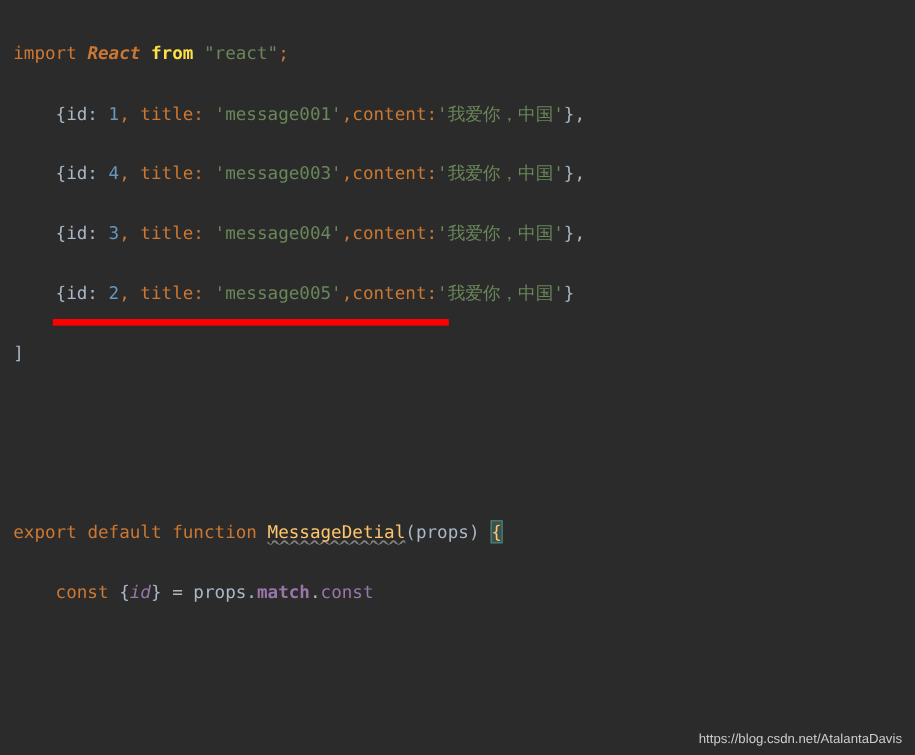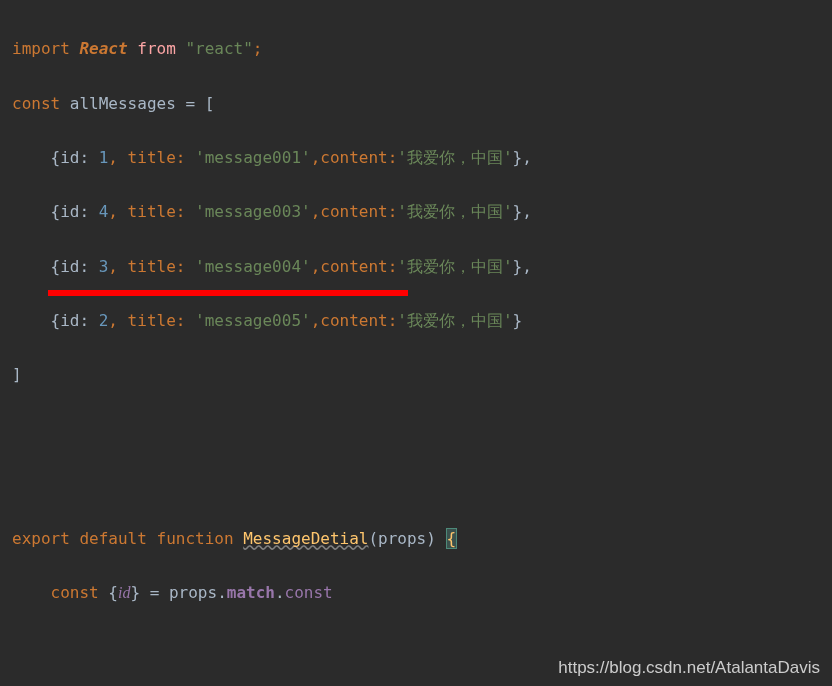--- a/index.html
+++ b/index.html
@@ -20,22 +20,22 @@
     }
     .line {
       padding-left: 12px;
       position: relative;
     }
     .kw-import { color: #cc7832; }
     .kw-const { color: #cc7832; }
     .kw-export { color: #cc7832; }
     .kw-default { color: #cc7832; margin-top: 28px; }
     .kw-function { color: #cc7832; }
-    .kw-from { color: #fca5a5; }
-    .italic { font-style: italic; font-family: Liberation Serif, serif; }
+    .kw-from { color: #fde047; font-weight: bold; }
+    .italic { font-style: italic; }
     .bold { font-weight: bold; }
     .identifier { color: #a9b7c6; }
     .react { color: #cc7832; font-weight: bold; font-style: italic; }
     .string { color: #6a8759; }
     .number { color: #6897bb; }
     .property { color: #9876aa; }
     .func-name { color: #ffc66d; }
     .brace-yellow { color: #ffc66d; }
     .punct { color: #cc7832; }
     .comment { color: #808080; }
@@ -51,33 +51,32 @@
       height: 6px;
       background: #ff0000;
       z-index: 10;
     }
     .watermark {
       position: absolute;
       right: 12px;
       bottom: 8px;
       color: #ccc;
       font-family: Arial, sans-serif;
-      font-size: 17px;
+      font-size: 12px;
     }
     .brace-match {
       background: #3b514d;
       border: 1px solid #4d8a7a;
     }
   </style>
 </head>
 <body>
 
 <div class="code-container">
 <div class="line"><span class="kw-import">import</span> <span class="react">React</span> <span class="kw-from">from</span> <span class="string">"react"</span><span class="punct">;</span></div>
-<div class="line"><span class="kw-const">const</span> <span class="identifier">allMessages</span><span class="identifier"> = [</span></div>
 <div class="line"><span class="identifier">    {id: </span><span class="number">1</span><span class="punct">, title: </span><span class="string">'message001'</span><span class="punct">,content:</span><span class="string">'我爱你，中国'</span><span class="identifier">},</span></div>
 <div class="line"><span class="identifier">    {id: </span><span class="number">4</span><span class="punct">, title: </span><span class="string">'message003'</span><span class="punct">,content:</span><span class="string">'我爱你，中国'</span><span class="identifier">},</span></div>
 <div class="line"><span class="identifier">    {id: </span><span class="number">3</span><span class="punct">, title: </span><span class="string">'message004'</span><span class="punct">,content:</span><span class="string">'我爱你，中国'</span><span class="identifier">},</span></div>
 <div class="line"><span class="identifier">    {id: </span><span class="number">2</span><span class="punct">, title: </span><span class="string">'message005'</span><span class="punct">,content:</span><span class="string">'我爱你，中国'</span><span class="identifier">}</span></div>
 <div class="line"><span class="identifier">]</span></div>
 <div class="line">&nbsp;</div>
 <div class="line">&nbsp;</div>
 <div class="line"><span class="kw-export">export</span> <span class="kw-default">default</span> <span class="kw-function">function</span> <span class="func-name wavy">MessageDetial</span><span class="identifier">(props) </span><span class="brace-yellow brace-match">{</span></div>
 <div class="line">    <span class="kw-const">const</span><span class="identifier"> {</span><span class="property italic">id</span><span class="identifier">} = </span><span class="identifier">props</span><span class="identifier">.</span><span class="property bold">match</span><span class="identifier">.</span><span class="property">const</span></div>
 

